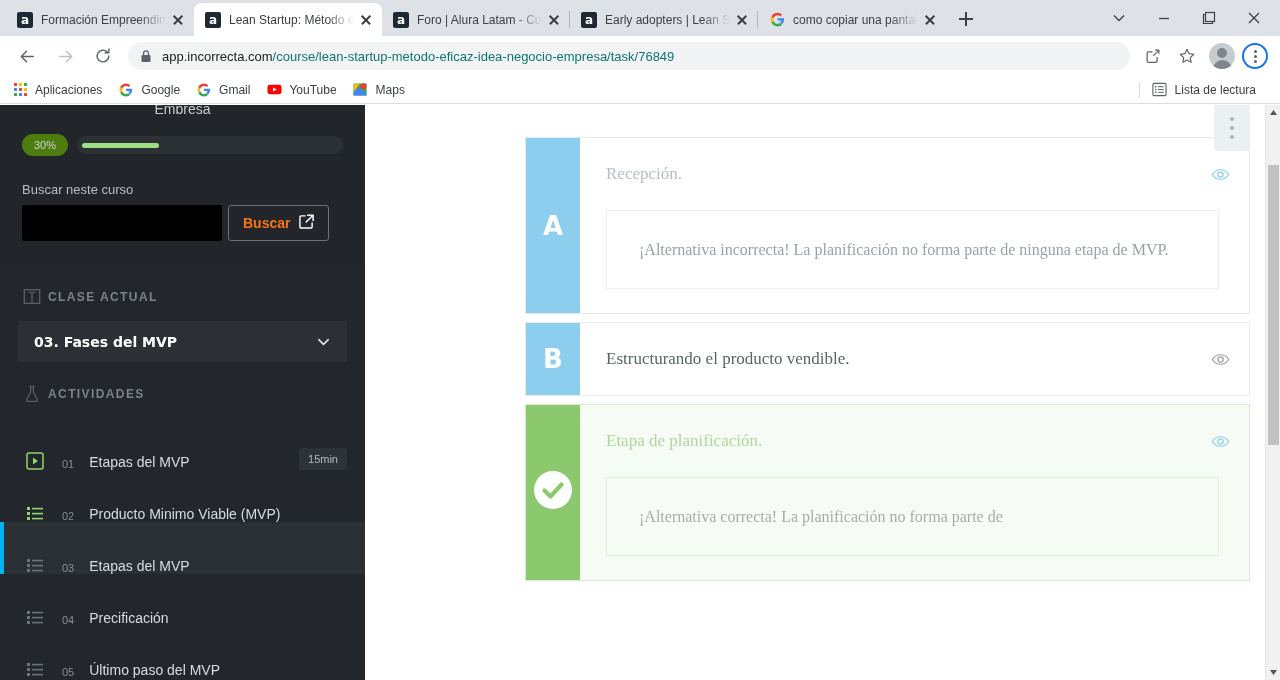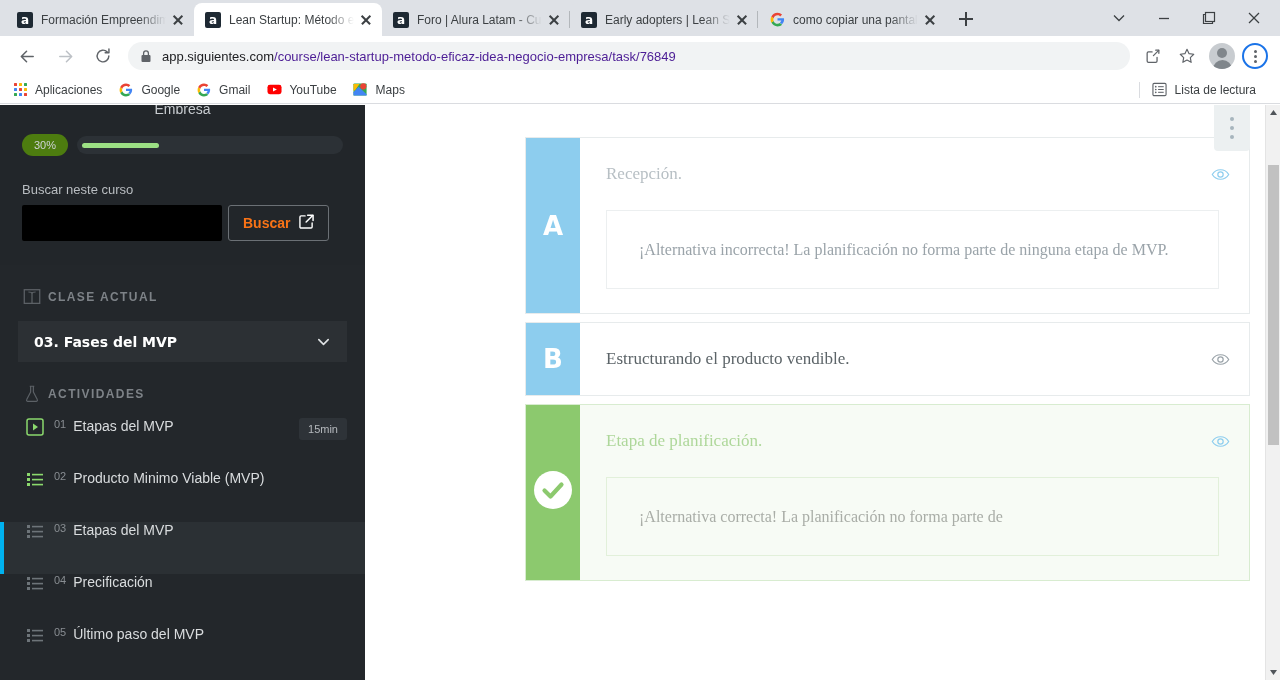--- a/index.html
+++ b/index.html
@@ -102,21 +102,21 @@
     border-radius: 14px; display: flex; align-items: center;
     padding: 0 12px; margin: 0 6px; cursor: text;
   }
   .lock { margin-right: 10px; display:flex; color: #5f6368; }
   .url {
     font-size: 13px; color: #202124;
     white-space: nowrap; overflow: hidden;
     font-family: "Liberation Sans", sans-serif;
   }
   .url .host { color: #202124; }
-  .url .path { color: #4c1d95; }
+  .url .path { color: #0f766e; }
   .tb-icon {
     width: 28px; height: 28px; margin: 0 3px;
     display: flex; align-items: center; justify-content: center;
     cursor: pointer; color: #5f6368; flex: 0 0 28px;
   }
   .avatar-btn {
     width: 26px; height: 26px; border-radius: 50%;
     background: #c8ccd0; margin: 0 5px; position: relative;
     cursor: pointer; flex: 0 0 26px; overflow: hidden;
   }
@@ -221,22 +221,22 @@
     display: flex; align-items: center; padding: 0 16px;
     cursor: pointer;
   }
   .current-class .cc-txt {
     font-size: 14px; font-weight: bold; color: #ffffff;
     font-family: "DejaVu Sans", sans-serif;
   }
   .current-class .cc-chev { margin-left: auto; color:#dfe2e4; display:flex;}
 
   .activity {
-    height: 52px; display: flex; align-items: flex-start;
-    padding: 0 18px 0 26px; cursor: pointer; position: relative;
+    height: 52px; display: flex; align-items: flex-end;
+    padding: 0 18px 0 26px; cursor: pointer; position: relative; gap: 8px;
   }
   .activity.selected { background: #2b3034; }
   .activity.selected::before {
     content:""; position:absolute; left:0; top:0;
     width: 4px; height: 100%; background: #00b2f0;
   }
   .a-ico { width: 28px; flex:0 0 28px; display:flex; align-items:center; }
   .a-num {
     font-size: 11px; color: #888d92; margin-right: 7px;
     font-family: "Liberation Sans", sans-serif;
@@ -416,21 +416,21 @@
         </svg>
     </div>
 
     <div class="omnibox">
       <span class="lock">
         <svg width="12" height="14" viewBox="0 0 12 14">
             <rect x="1.5" y="6" width="9" height="7" rx="1" fill="currentColor"></rect>
             <path d="M3.6 6V4.2a2.4 2.4 0 0 1 4.8 0V6" stroke="currentColor" stroke-width="1.3" fill="none"></path>
           </svg>
       </span>
-      <span class="url"><span class="host">app.siguientes.com</span><span class="path">/course/lean-startup-metodo-eficaz-idea-negocio-empresa/task/76849</span></span>
+      <span class="url"><span class="host">app.incorrecta.com</span><span class="path">/course/lean-startup-metodo-eficaz-idea-negocio-empresa/task/76849</span></span>
     </div>
 
     <div class="tb-icon">
       <svg width="18" height="18" viewBox="0 0 20 20">
           <path d="M13 3.5h3.5V7" stroke="currentColor" stroke-width="1.4" fill="none" stroke-linecap="round" stroke-linejoin="round"></path>
           <path d="M16.3 3.8 10.5 9.6" stroke="currentColor" stroke-width="1.4" fill="none" stroke-linecap="round"></path>
           <path d="M14.5 11.5v4a1.5 1.5 0 0 1-1.5 1.5H5a1.5 1.5 0 0 1-1.5-1.5V7A1.5 1.5 0 0 1 5 5.5h4" stroke="currentColor" stroke-width="1.4" fill="none" stroke-linecap="round"></path>
         </svg>
     </div>
     <div class="tb-icon">

